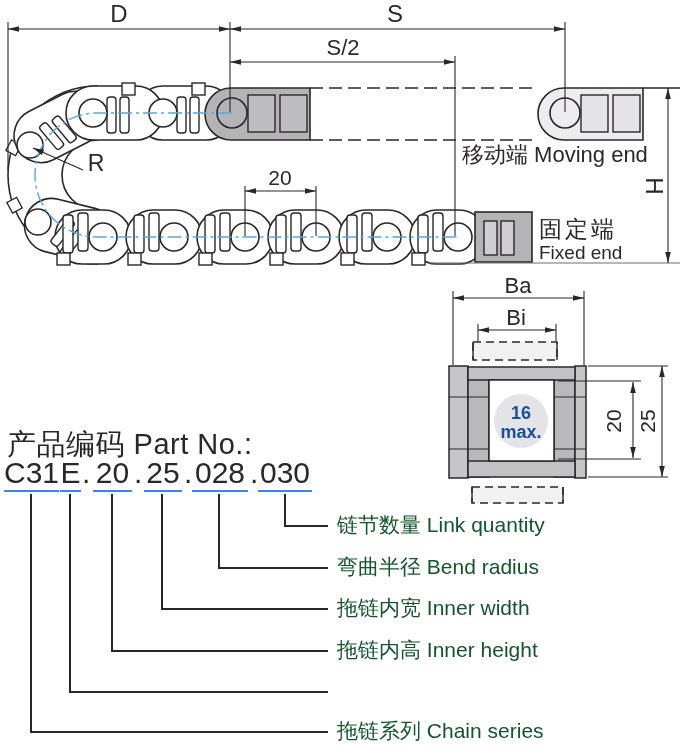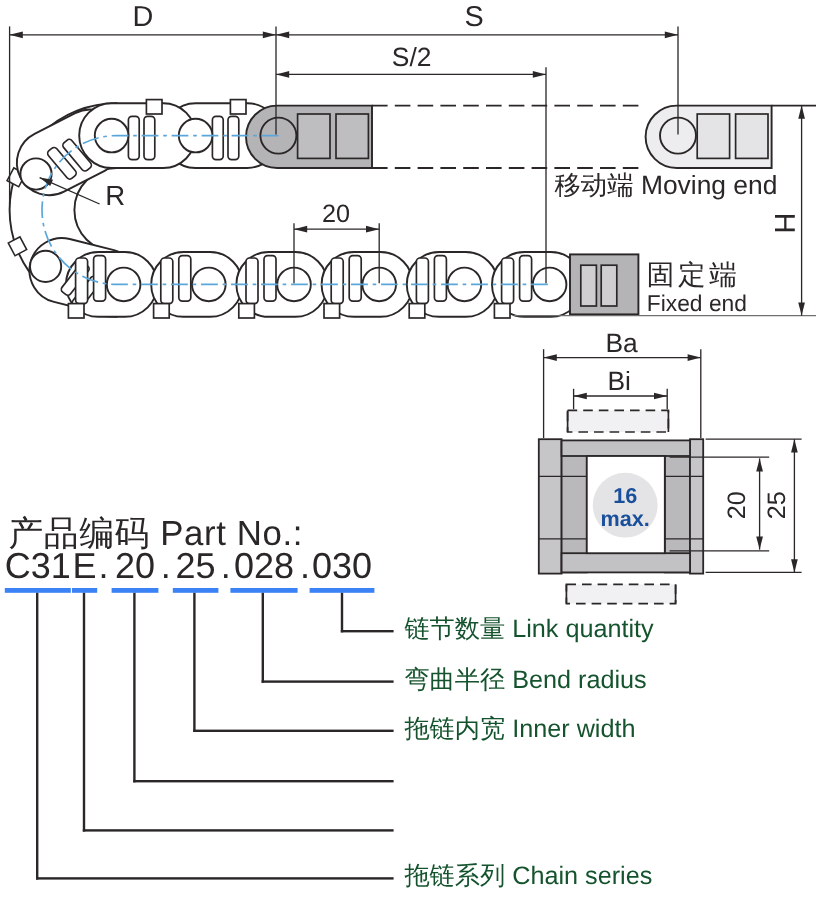--- a/index.html
+++ b/index.html
@@ -1,21 +1,21 @@
 <!DOCTYPE html>
 <html><head>
 <meta charset="utf-8">
 <style>
   html,body{margin:0;padding:0;background:#fff;}
   #page{position:relative;width:680px;height:749px;background:#ffffff;overflow:hidden;
         font-family:"Liberation Sans", sans-serif;color:#2b2728;}
   #drawing-svg{position:absolute;left:0;top:0;}
   .pn-heading{position:absolute;left:7px;top:425px;font-size:29px;letter-spacing:.5px;color:#2b2728;}
   .pn-seg{position:absolute;top:457px;height:33px;font-size:30px;line-height:31px;text-align:center;
-          border-bottom:4px solid #3b82f6;color:#2b2728;white-space:nowrap;}
+          border-bottom:2px solid #3b82f6;color:#2b2728;white-space:nowrap;}
   .pn-dot{position:absolute;top:457px;font-size:30px;line-height:31px;color:#2b2728;}
   .pn-seg-0{left:4px;width:55px;}
   .pn-seg-1{left:60px;width:21px;}
   .pn-seg-2{left:93px;width:39px;}
   .pn-seg-3{left:144px;width:38px;}
   .pn-seg-4{left:192px;width:56px;}
   .pn-seg-5{left:258px;width:54px;}
   .pn-dot-0{left:82px;} .pn-dot-1{left:134px;} .pn-dot-2{left:184px;} .pn-dot-3{left:250px;}
   .pn-leader{position:absolute;top:494px;border-left:2px solid #2b2728;border-bottom:2px solid #2b2728;}
   .pn-leader-0{left:30px;width:296px;height:237px;}
@@ -264,15 +264,16 @@
   <div class="pn-leader pn-leader-0"></div>
   <div class="pn-leader pn-leader-1"></div>
   <div class="pn-leader pn-leader-2"></div>
   <div class="pn-leader pn-leader-3"></div>
   <div class="pn-leader pn-leader-4"></div>
   <div class="pn-leader pn-leader-5"></div>
 
   <div class="pn-label pn-label-5">链节数量 Link quantity</div>
   <div class="pn-label pn-label-4">弯曲半径 Bend radius</div>
   <div class="pn-label pn-label-3">拖链内宽 Inner width</div>
+  <div class="pn-label pn-label-2">拖链内高 Inner height</div>
   <div class="pn-label pn-label-0">拖链系列 Chain series</div>
 
 </div>
 
 </body></html>

